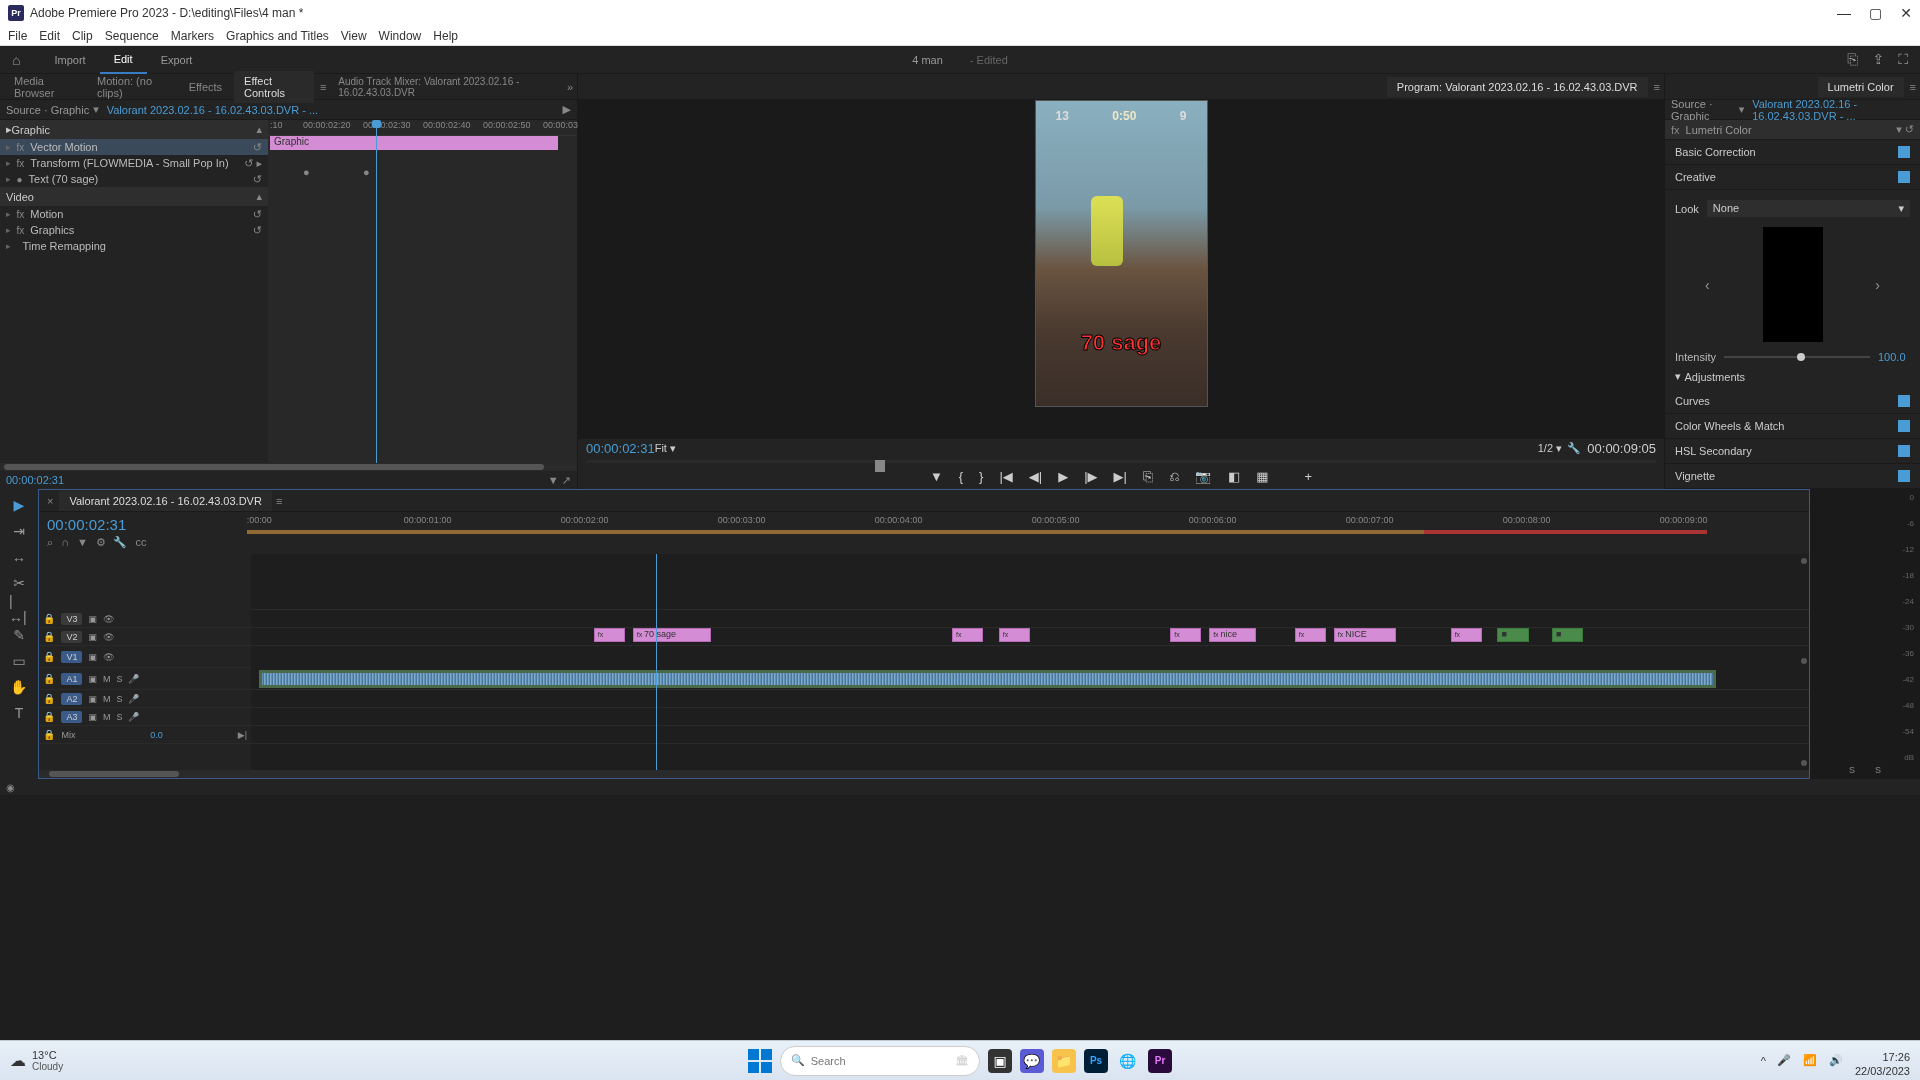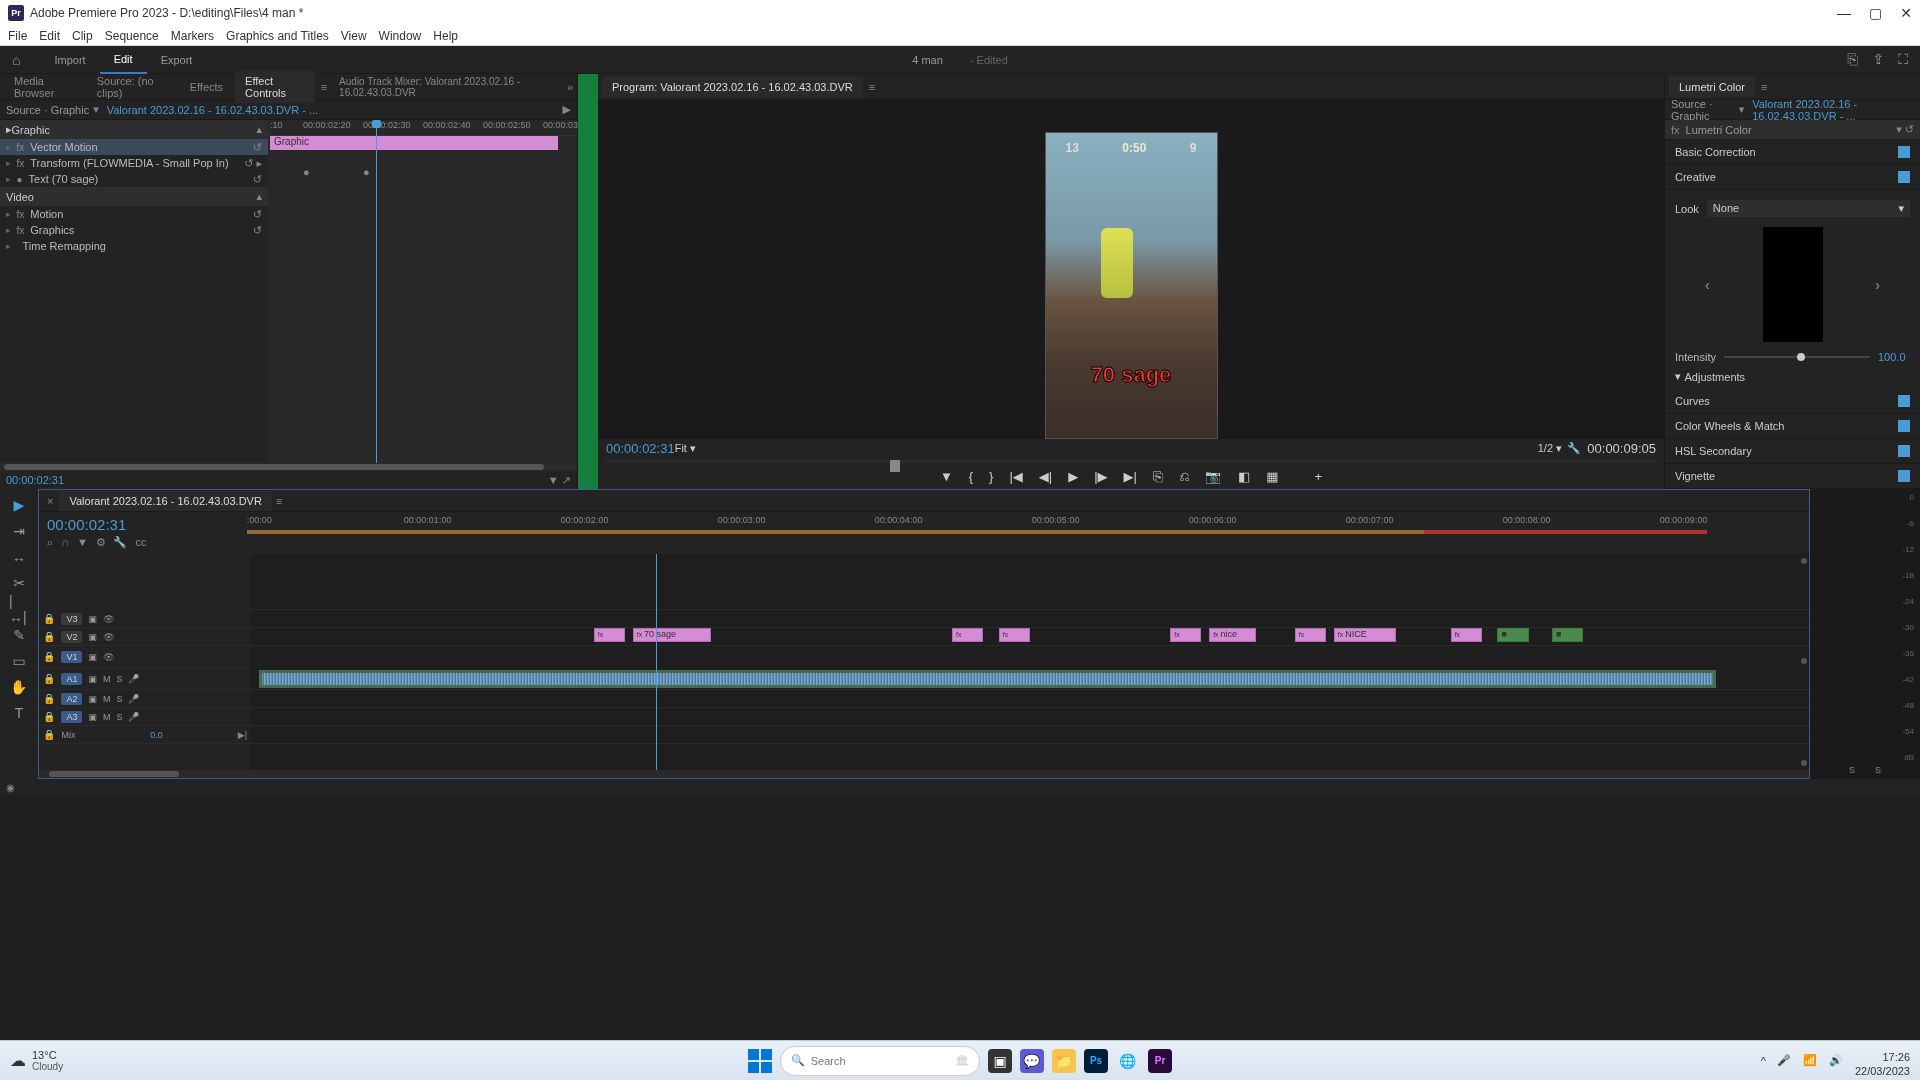--- a/index.html
+++ b/index.html
@@ -11,43 +11,43 @@
 .menu-bar { height: 20px; background: #fff; display: flex; align-items: center; padding: 0 8px; gap: 12px; color: #333; font-size: 12px; border-bottom: 1px solid #ddd; }
 .menu-bar span { cursor: pointer; }
 .header-bar { height: 28px; background: #232323; display: flex; align-items: center; padding: 0 12px; border-bottom: 1px solid #1a1a1a; }
 .header-bar .home-icon { font-size: 14px; margin-right: 20px; color: #999; }
 .header-bar .nav-item { padding: 0 14px; color: #999; cursor: pointer; height: 28px; display: flex; align-items: center; }
 .header-bar .nav-item.active { color: #fff; border-bottom: 2px solid #3a7cc4; }
 .header-bar .title-center { position: absolute; left: 50%; transform: translateX(-50%); color: #999; }
 .header-bar .title-center .edited { color: #666; margin-left: 24px; }
 .header-bar .right-icons { margin-left: auto; display: flex; gap: 14px; font-size: 14px; color: #999; }
 .main-row { display: flex; height: 415px; }
-.panel-tabs { height: 26px; background: #232323; display: flex; align-items: center; padding: 0 4px; gap: 2px; border-bottom: 1px solid #1a1a1a; font-size: 11px; }
+.panel-tabs { height: 26px; background: #232323; display: flex; align-items: center; padding: 0 4px; gap: 2px; border-bottom: 1px solid #1a1a1a; font-size: 11px; justify-content: flex-end; }
 .panel-tab { padding: 4px 10px; color: #888; cursor: pointer; }
 .panel-tab.active { color: #ddd; background: #2a2a2a; }
 .panel-tab-menu { color: #888; margin-left: 4px; }
 .effect-controls { width: 578px; background: #232323; border-right: 1px solid #1a1a1a; display: flex; flex-direction: column; }
 .ec-source-row { height: 20px; display: flex; align-items: center; padding: 0 6px; font-size: 11px; color: #999; border-bottom: 1px solid #1a1a1a; }
 .ec-source-row .link { color: #4a9cd4; margin-left: 4px; }
 .ec-body { flex: 1; display: flex; position: relative; }
 .ec-props { width: 268px; background: #232323; overflow: hidden; }
 .ec-timeline-head { flex: 1; background: #282828; position: relative; }
 .ec-ruler { height: 16px; background: #282828; display: flex; font-size: 9px; color: #888; border-bottom: 1px solid #333; }
 .ec-ruler span { position: absolute; }
 .ec-graphic-bar { height: 14px; background: #d48cd4; margin-left: 2px; width: 288px; font-size: 10px; color: #333; padding-left: 4px; }
 .ec-playhead { position: absolute; top: 0; bottom: 0; left: 108px; width: 1px; background: #4a9cd4; }
 .ec-playhead::before { content: ''; position: absolute; top: 0; left: -4px; width: 9px; height: 8px; background: #4a9cd4; border-radius: 2px; }
 .ec-section-head { background: #2e2e2e; padding: 3px 6px; color: #ccc; font-size: 11px; display: flex; align-items: center; }
 .ec-prop-row { display: flex; align-items: center; padding: 2px 6px; height: 16px; font-size: 11px; color: #bbb; }
 .ec-prop-row .tw { color: #666; margin-right: 6px; font-size: 9px; }
 .ec-prop-row .fx { color: #888; margin-right: 6px; font-size: 10px; }
 .ec-prop-row.selected { background: #3a4a5a; }
 .ec-footer { height: 18px; background: #232323; display: flex; align-items: center; padding: 0 6px; font-size: 11px; color: #4a9cd4; }
-.program-monitor { flex: 1; background: #15803d; display: flex; flex-direction: column; padding-left: 20px; }
-.pm-viewer { flex: 1; background: #1a1a1a; display: flex; align-items: flex-end; justify-content: center; position: relative; }
+.program-monitor { flex: 1; background: #15803d; display: flex; flex-direction: column; }
+.pm-viewer { flex: 1; background: #1a1a1a; display: flex; align-items: flex-start; justify-content: center; position: relative; }
 .pm-video { width: 173px; height: 307px; background: linear-gradient(180deg, #8ab0c0 0%, #7a9aa8 35%, #6a5440 55%, #4a3a30 75%, #3a2e28 100%); position: relative; border: 1px solid #555; }
 .pm-overlay-top { position: absolute; top: 8px; left: 0; right: 0; display: flex; justify-content: space-between; padding: 0 20px; color: #ddd; font-size: 12px; font-weight: bold; }
 .pm-overlay-text { position: absolute; bottom: 50px; left: 0; right: 0; text-align: center; color: #ff3333; font-size: 22px; font-weight: 900; -webkit-text-stroke: 1px #000; }
 .pm-character { position: absolute; top: 95px; left: 55px; width: 32px; height: 70px; background: linear-gradient(#dde055, #b8c040); border-radius: 6px; }
 .pm-controls { height: 50px; background: #232323; display: flex; flex-direction: column; }
 .pm-info-row { display: flex; align-items: center; padding: 2px 8px; justify-content: space-between; }
 .pm-tc { color: #4a9cd4; font-size: 13px; }
 .pm-fit { color: #ccc; font-size: 11px; }
 .pm-scrub { height: 12px; background: #2a2a2a; position: relative; margin: 2px 8px; }
 .pm-scrub-thumb { position: absolute; top: 0; left: 27%; width: 10px; height: 12px; background: #888; }
@@ -153,21 +153,21 @@
     <span>⇪</span>
     <span>⛶</span>
   </div>
 </div>
 
 <div class="main-row">
 
   <div class="effect-controls">
     <div class="panel-tabs">
       <span class="panel-tab">Media Browser</span>
-      <span class="panel-tab">Source: (no clips)</span>
+      <span class="panel-tab">Motion: (no clips)</span>
       <span class="panel-tab">Effects</span>
       <span class="panel-tab active">Effect Controls</span>
       <span class="panel-tab-menu">≡</span>
       <span class="panel-tab" style="font-size:10px;">Audio Track Mixer: Valorant 2023.02.16 - 16.02.43.03.DVR</span>
       <span style="margin-left:auto;color:#888;">»</span>
     </div>
     <div class="ec-source-row">
       <span>Source · Graphic</span>
       <span style="color:#888;margin:0 4px;">▾</span>
       <span class="link">Valorant 2023.02.16 - 16.02.43.03.DVR - ...</span>

